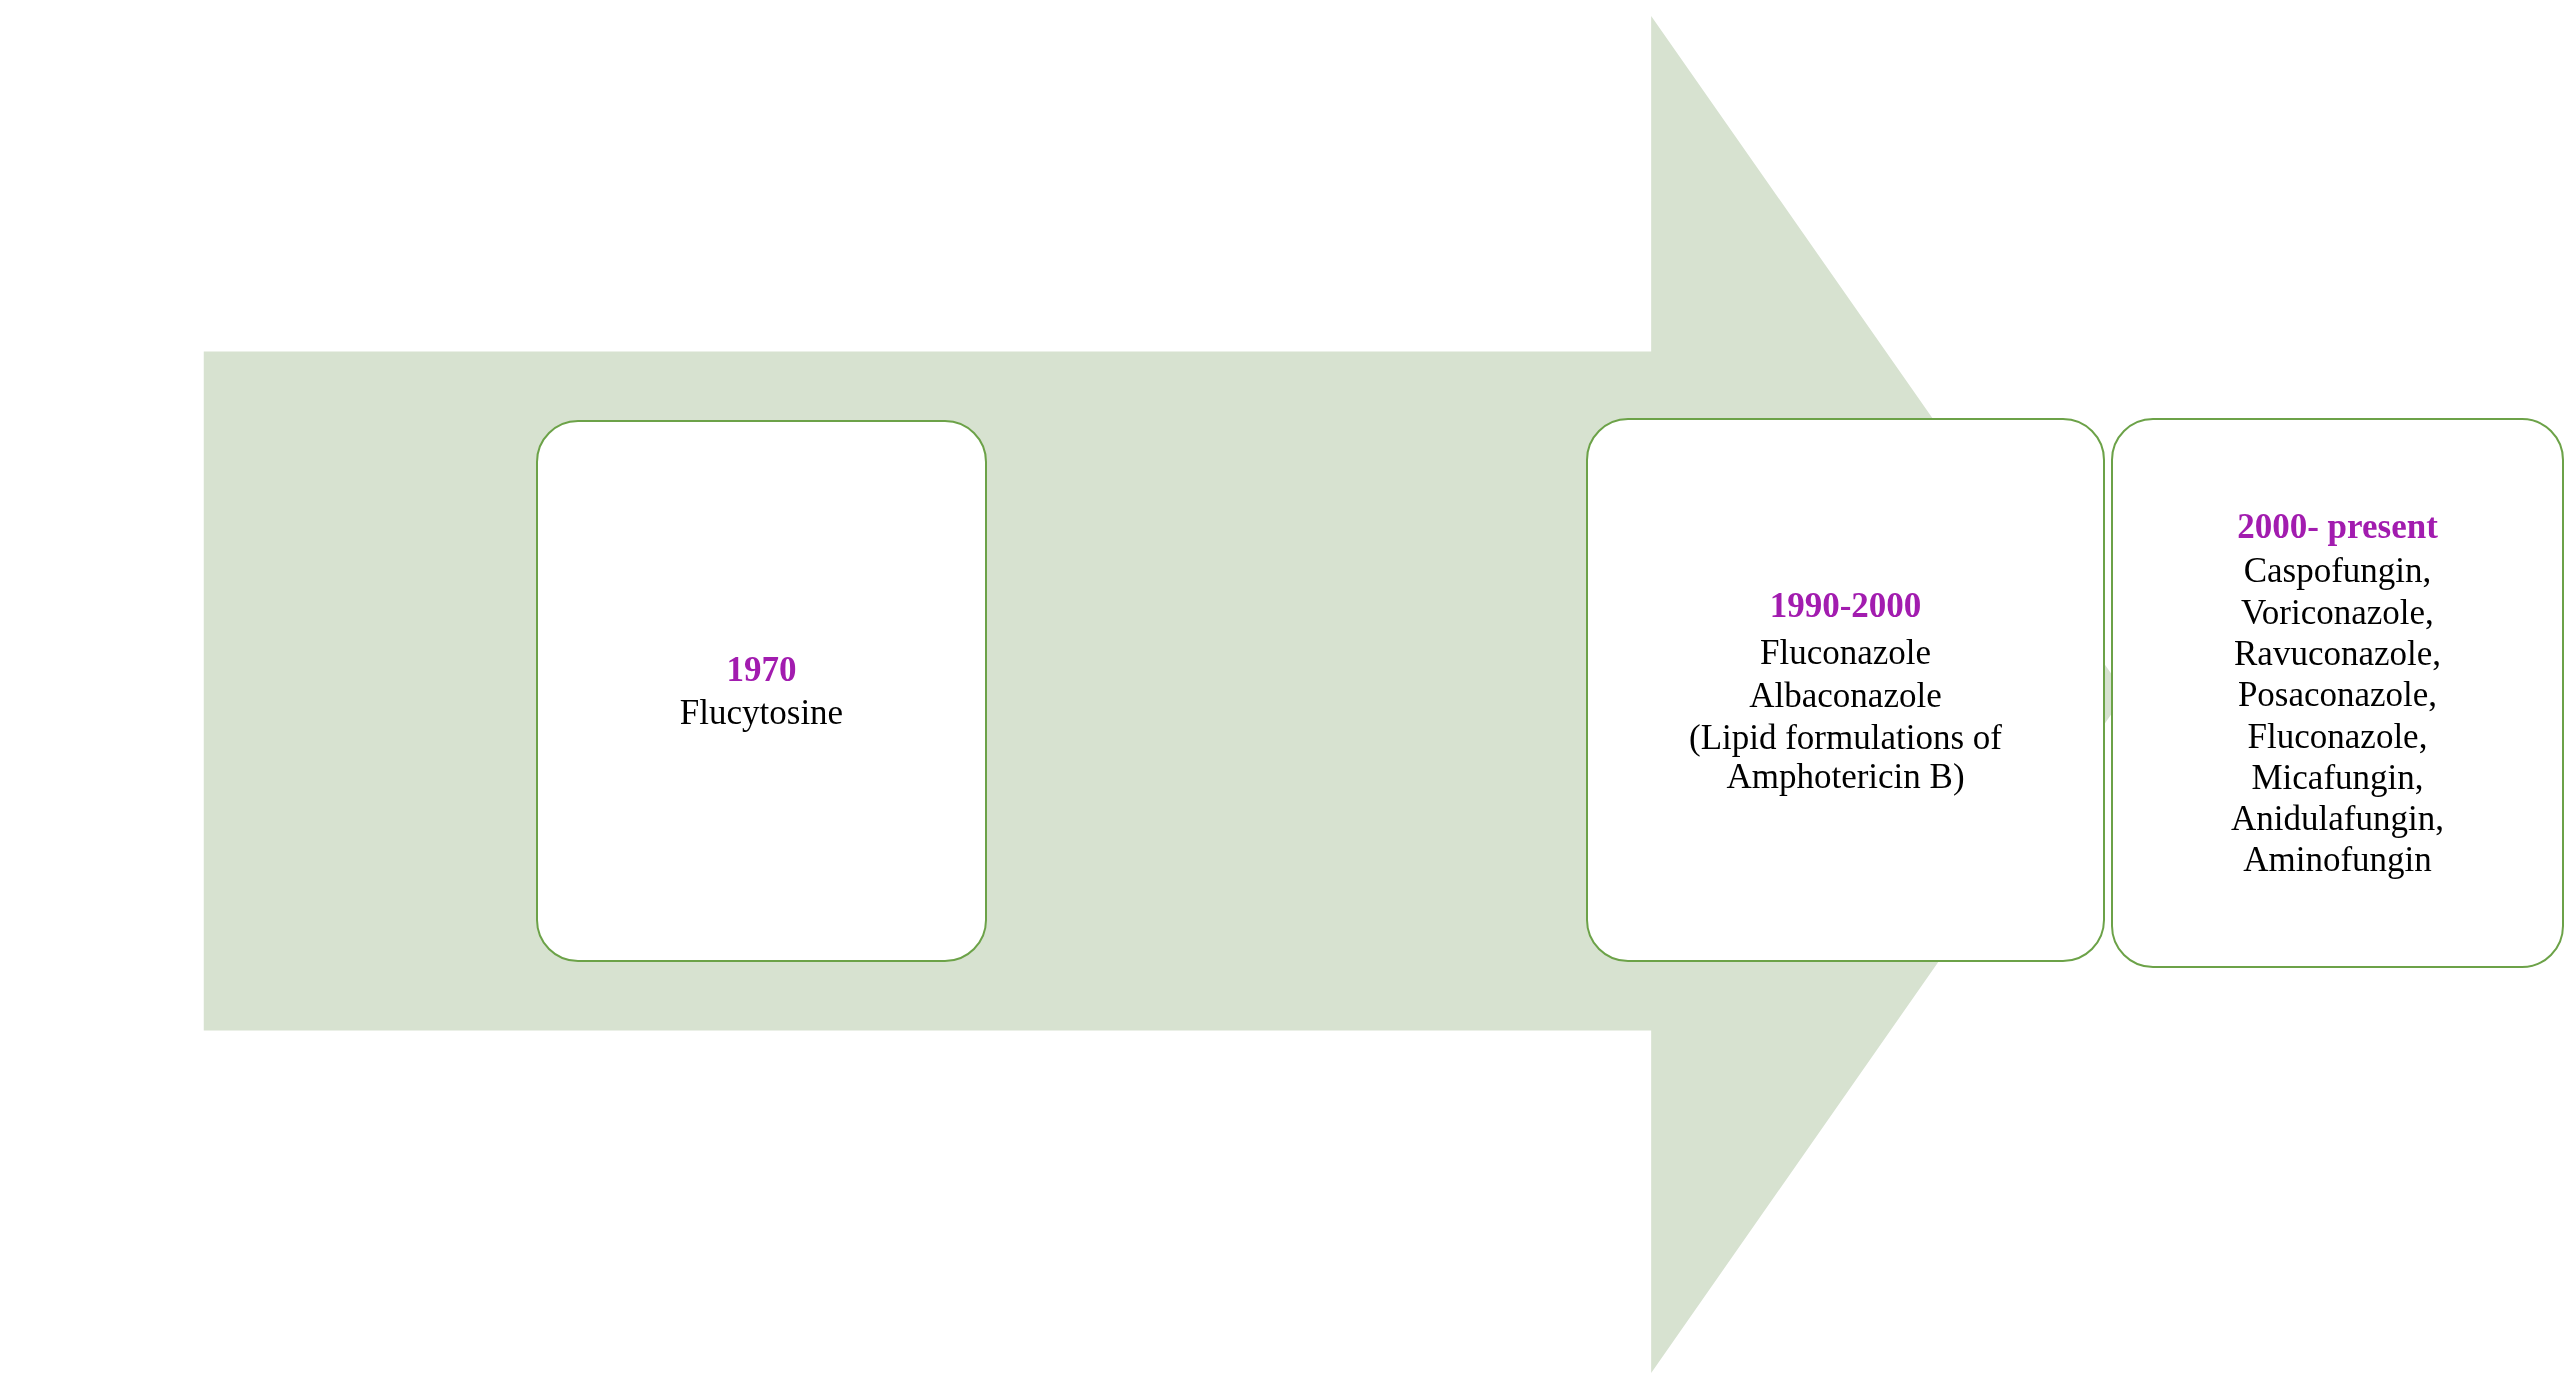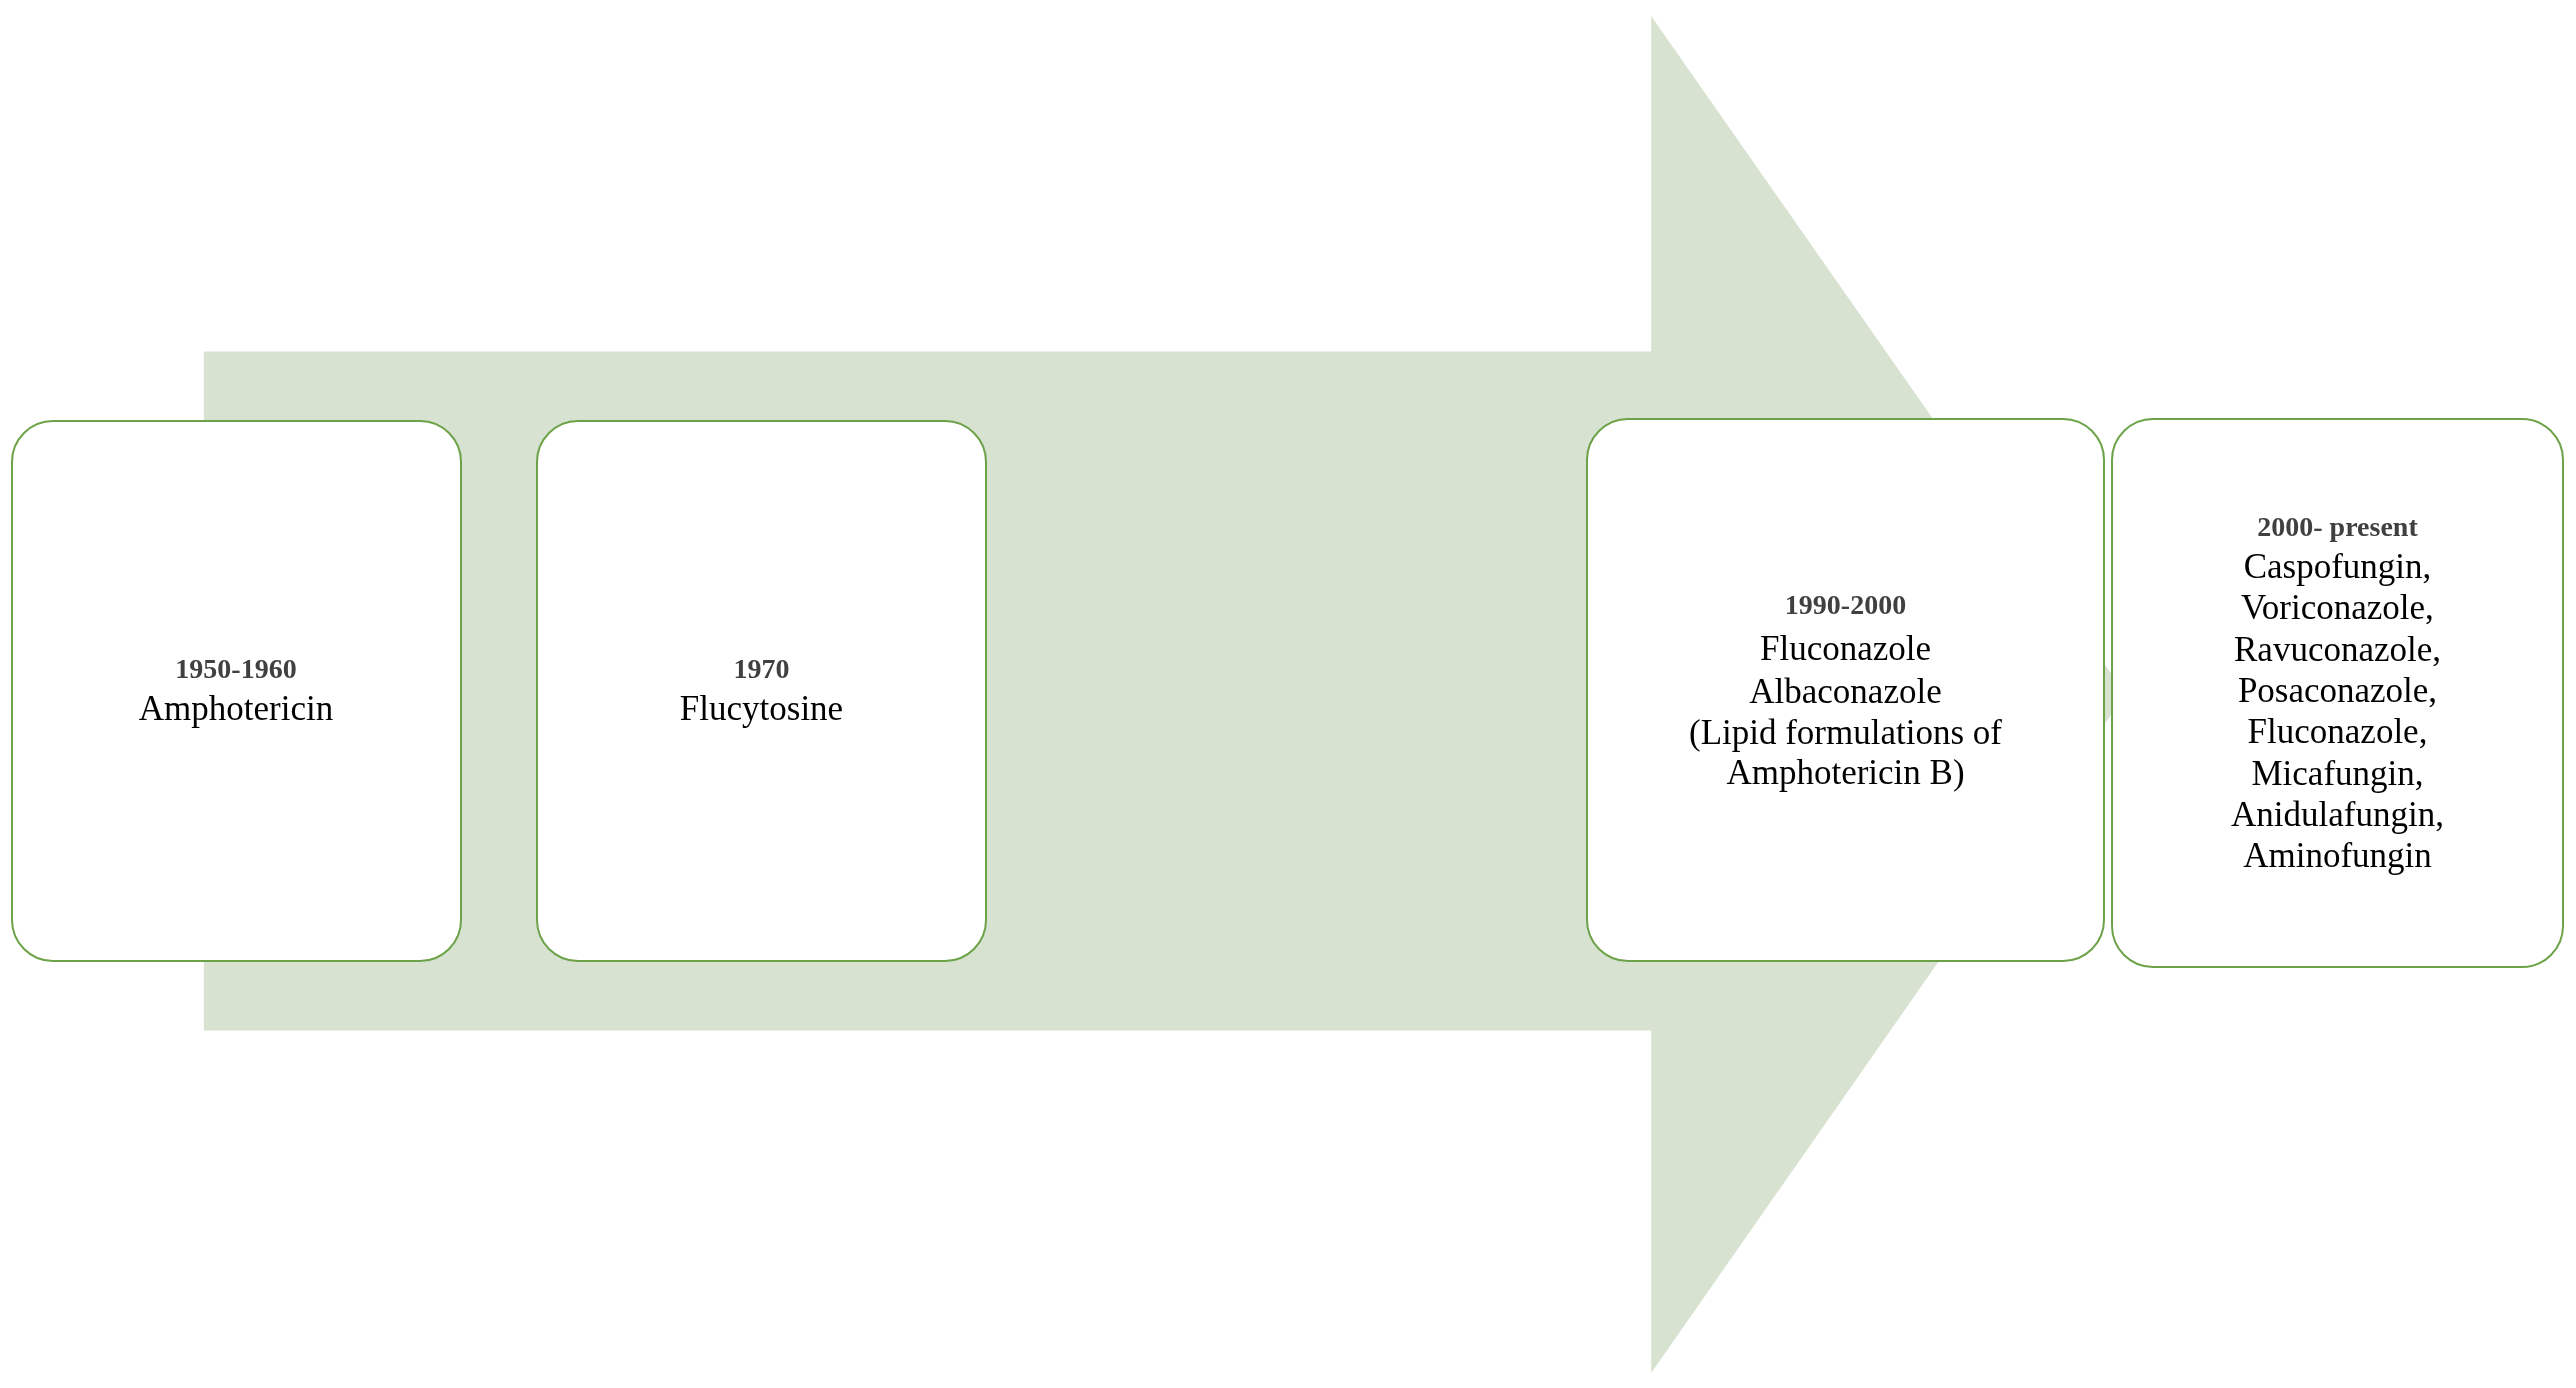--- a/index.html
+++ b/index.html
@@ -30,23 +30,23 @@
     border-radius: 42px;
     display: flex;
     flex-direction: column;
     align-items: center;
     justify-content: center;
     text-align: center;
     padding: 8.8px 16px;
   }
   .box-era {
     font-weight: bold;
-    font-size: 28px;
+    font-size: 35px;
     line-height: 1.24;
-    color: #404040;
+    color: #a21caf;
     white-space: nowrap;
   }
   .box-line {
     font-size: 35px;
     line-height: 1.24;
     color: #000000;
     text-align: right;
   }
   .box-line.tight {
     line-height: 1.12;
@@ -64,24 +64,20 @@
 </style>
 </head>
 <body>
 
 <div id="canvas">
 
   <svg id="arrow-layer" viewBox="0 0 2933 1581" width="2576" height="1389" xmlns="http://www.w3.org/2000/svg" aria-hidden="true">
     <polygon fill="#D7E2D0" points="232,400 1880,400 1880,18 2420,790 1880,1563 1880,1173 232,1173"></polygon>
   </svg>
 
-  <div class="timeline-box" id="box-1">
-    <div class="box-era">1950-1960</div>
-    <div class="box-line">Amphotericin</div>
-  </div>
 
   <div class="timeline-box" id="box-2">
     <div class="box-era">1970</div>
     <div class="box-line">Flucytosine</div>
   </div>
 
 
   <div class="timeline-box" id="box-4">
     <div class="box-era">1990-2000</div>
     <div class="box-line">Fluconazole</div>

